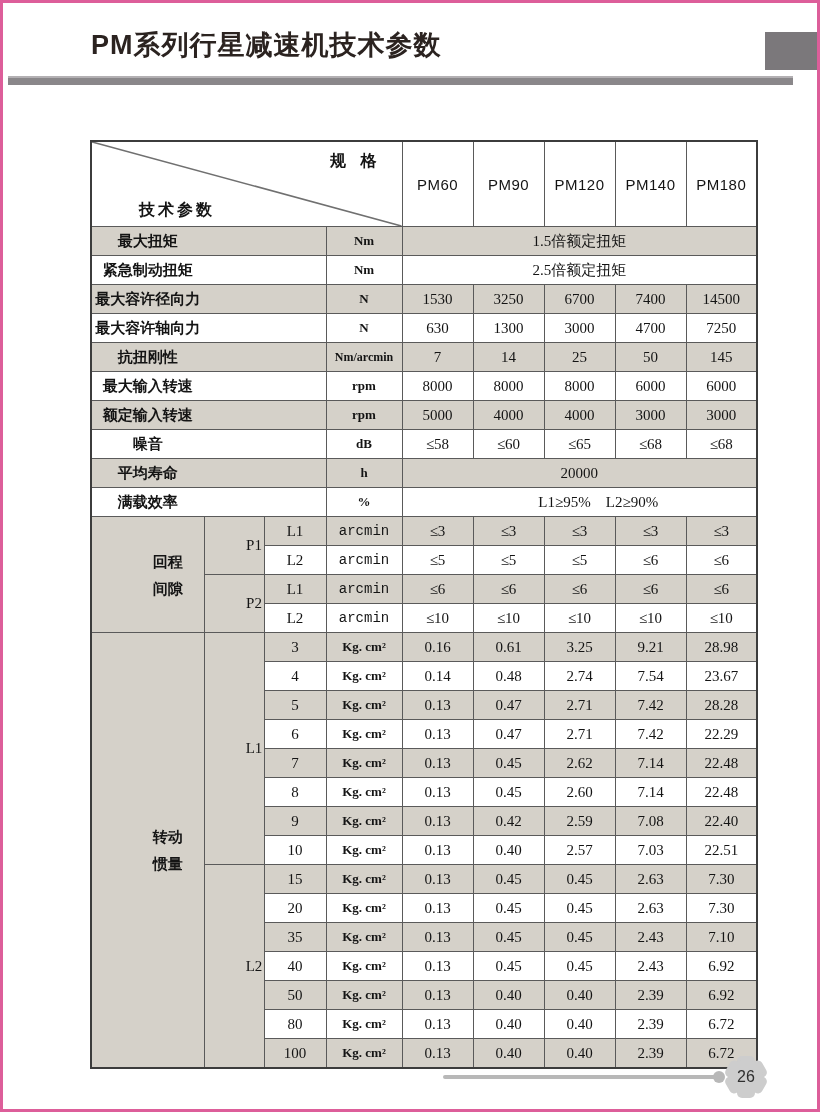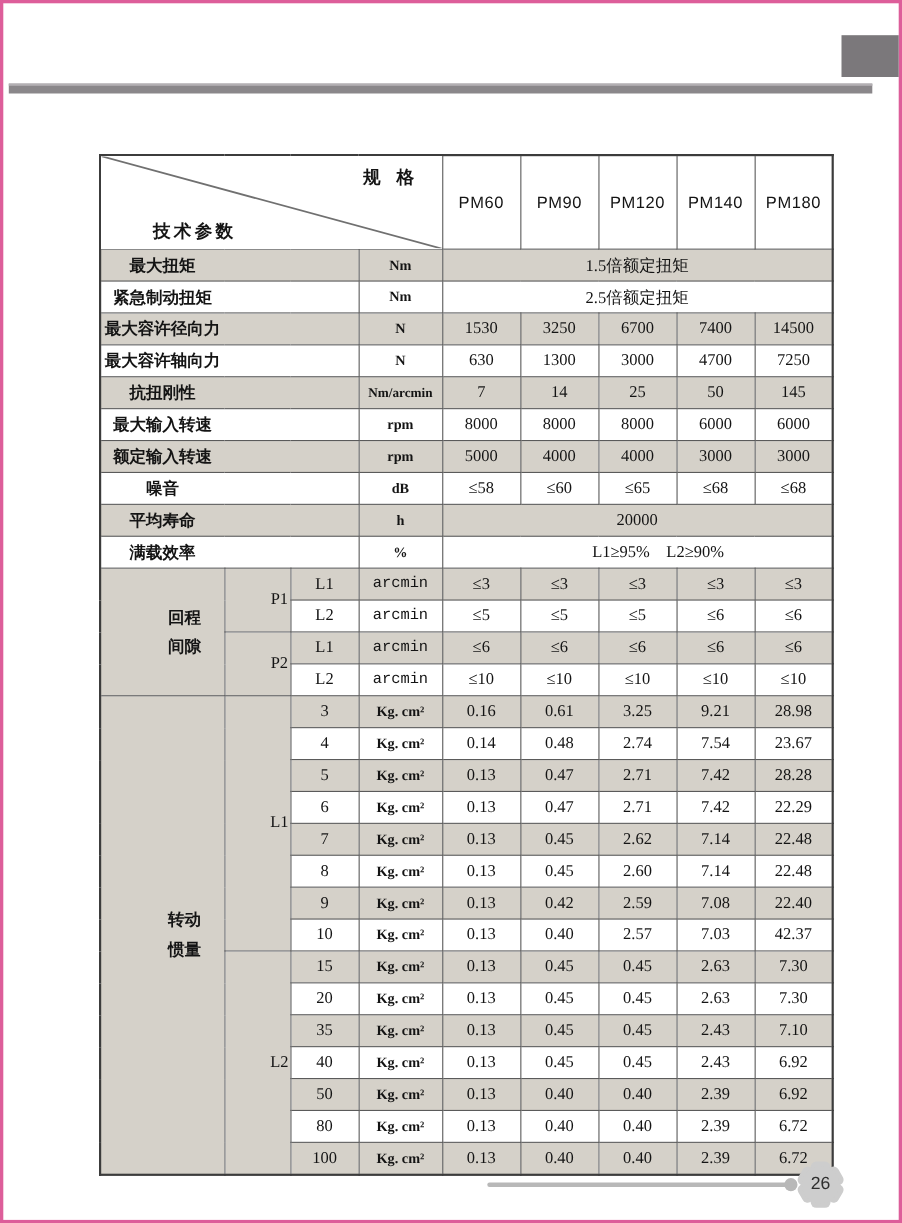--- a/index.html
+++ b/index.html
@@ -63,20 +63,21 @@
     position:absolute; left:721px; top:1052px; width:44px; height:44px;
     display:flex; align-items:center; justify-content:center;
     font-family:Liberation Sans, sans-serif; font-size:16px; color:#2f2f2f;
   }
 </style>
 </head>
 <body>
 
 <div id="page">
 
+  <div id="title">PM系列行星减速机技术参数</div>
   <div id="title-bar"></div>
   <div id="corner-block"></div>
 
   <table>
     <colgroup>
       <col style="width:113px">
         <col style="width:60px">
         <col style="width:62px">
         <col style="width:76px">
       <col style="width:71px">
@@ -288,21 +289,21 @@
       <td class="val">7.08</td>
       <td class="val">22.40</td>
     </tr>
     <tr>
       <td class="val">10</td>
       <td class="kg">Kg. cm²</td>
       <td class="val">0.13</td>
       <td class="val">0.40</td>
       <td class="val">2.57</td>
       <td class="val">7.03</td>
-      <td class="val">42.37</td>
+      <td class="val">22.51</td>
     </tr>
     <tr class="g">
       <td class="grade wc" rowspan="7">L2</td>
       <td class="val">15</td>
       <td class="kg">Kg. cm²</td>
       <td class="val">0.13</td>
       <td class="val">0.45</td>
       <td class="val">0.45</td>
       <td class="val">2.63</td>
       <td class="val">7.30</td>

